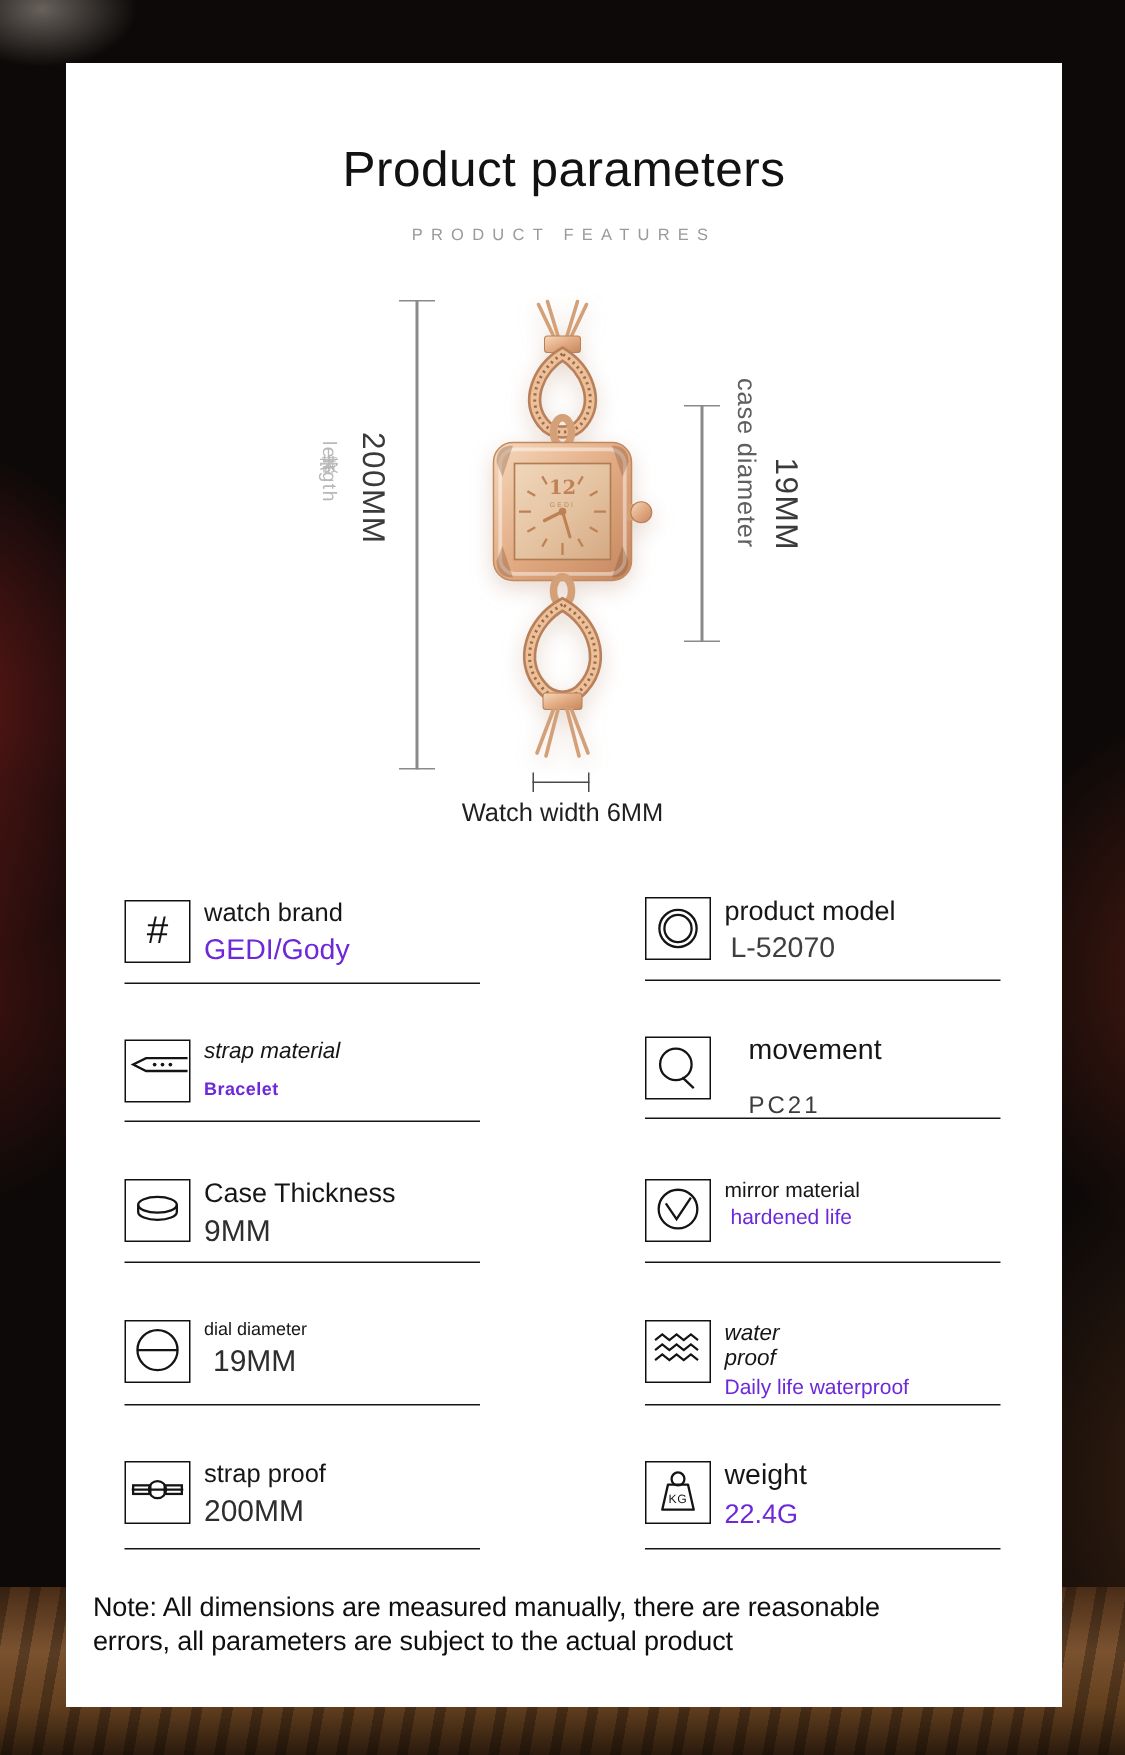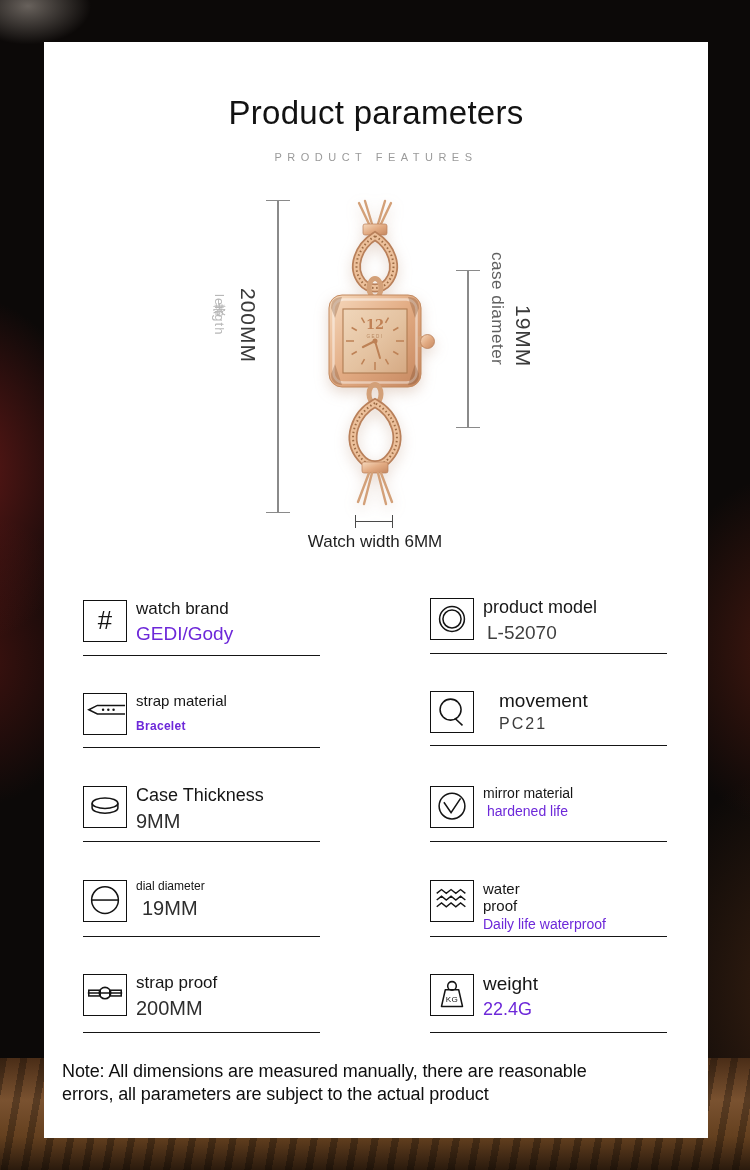--- a/index.html
+++ b/index.html
@@ -53,24 +53,24 @@
   
   .spec { position:absolute; display:flex; align-items:flex-start; border-bottom:1.6px solid #151515; }
   .col-l { left:39px;  width:237px; }
   .col-r { left:386px; width:237px; }
   .icon-box { flex:none; width:44px; height:42px; border:1.7px solid #111; display:flex; align-items:center; justify-content:center; background:#fff; }
   .icon-box svg { display:block; }
   .spec-text { margin-left:9px; padding-top:0; }
   .spec-label { font-size:17px; font-weight:500; color:#161616; line-height:1.1; }
   .spec-value { font-size:19px; font-weight:400; color:#6d28d9; margin-top:5px; line-height:1.05; }
 
-  .l-sm { font-size:15px; } .l-md { font-size:12px; } .l-lg { font-size:18px; } .l-xl { font-size:19px; }
+  .l-sm { font-size:15px;font-style:italic; } .l-md { font-size:12px; } .l-lg { font-size:18px; } .l-xl { font-size:19px; }
   .v-xs { font-size:12px; font-weight:700; margin-top:10px; letter-spacing:.3px; }
   .v-sm { font-size:14px; }
-  .v-md { font-size:16px; letter-spacing:2px; color:#3c3c3c; margin-top:4px; }
+  .v-md { font-size:16px; letter-spacing:2px; color:#3c3c3c; margin-top:18px; }
   .v-lg { font-size:20px; color:#2e2e2e; }
   .ind4 { padding-left:4px; } .ind6 { padding-left:6px; }
   .wrap96 { max-width:96px; margin-top:3px; line-height:1.08; }
   .lwrap70 { max-width:70px; line-height:1.15; }
   .vtight { margin-top:2px; }
 
   .note { left:18px; top:1018px; width:572px; font-size:18px; font-weight:500; color:#0f0f0f; line-height:1.27; letter-spacing:-.1px; }
 
   .watch-svg { left:251px; top:156px; filter:drop-shadow(0 5px 7px rgba(170,120,85,.28)); }
 

